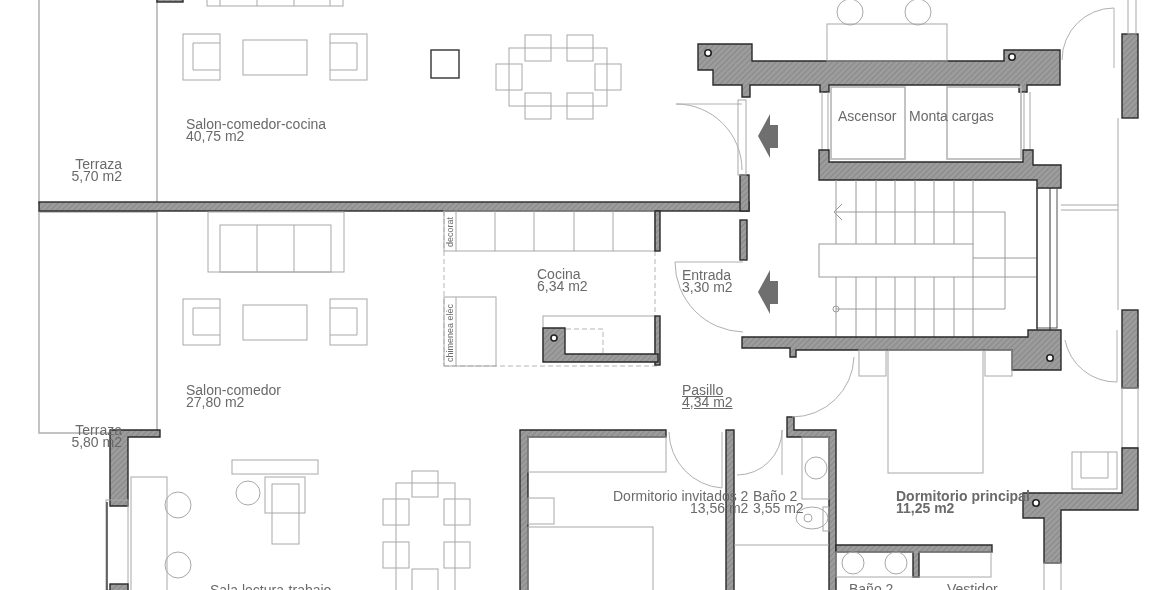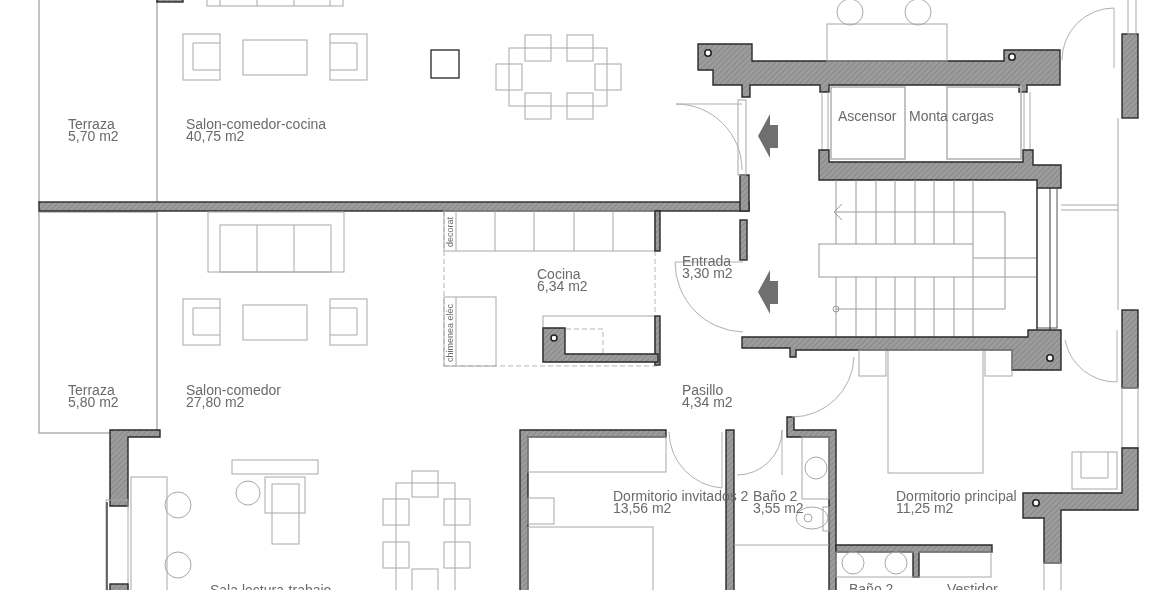--- a/index.html
+++ b/index.html
@@ -9,21 +9,21 @@
   .thin { fill: none; stroke: #a8a8a8; stroke-width: 1; }
   .thin2 { fill: none; stroke: #b5b5b5; stroke-width: 1.6; }
   .dark { fill: none; stroke: #333; stroke-width: 1.4; }
   .door { fill: none; stroke: #b0b0b0; stroke-width: 1; }
   .dash { fill: none; stroke: #b5b5b5; stroke-width: 1; stroke-dasharray: 5 3; }
   .arrow { fill: #6f6f6f; }
   .hole { fill: #fff; stroke: #222; stroke-width: 1.6; }
   .lbl { position: absolute; font-size: 14px; line-height: 11.5px; color: #6a6a6a; white-space: nowrap; font-family: "Liberation Sans", sans-serif; }
   .lbl span { display: block; }
   .vlbl { position: absolute; font-size: 9px; color: #6a6a6a; white-space: nowrap; transform: rotate(-90deg); transform-origin: left top; font-family: "Liberation Sans", sans-serif; }
-  .center { text-align: left; }
+  .center { text-align: right; margin-top: 40px; }
 </style>
 </head>
 <body>
 
 <svg id="plan" viewBox="0 0 1165 590" xmlns="http://www.w3.org/2000/svg">
   <defs>
     <pattern id="hatch" patternUnits="userSpaceOnUse" width="4" height="4" patternTransform="rotate(45)">
       <rect width="4" height="4" fill="#9c9c9c"></rect>
       <line x1="0" y1="0" x2="0" y2="4" stroke="#7a7a7a" stroke-width="1.2"></line>
     </pattern>
@@ -280,45 +280,45 @@
 </div>
 <div class="lbl" style="left:909px;top:111px;">
   <span>Monta cargas</span>
 </div>
 <div class="vlbl" style="left:445px;top:247px;">decorat</div>
 <div class="vlbl" style="left:445px;top:362px;">chimenea elèc</div>
 <div class="lbl" style="left:537px;top:269px;">
   <span>Cocina</span>
   <span>6,34 m2</span>
 </div>
-<div class="lbl" style="left:682px;top:256px;">
+<div class="lbl" style="left:682px;top:270px;">
   <span>Entrada</span>
   <span>3,30 m2</span>
 </div>
 <div class="lbl center" style="left:68px;top:385px;width:54px;">
   <span>Terraza</span>
   <span>5,80 m2</span>
 </div>
 <div class="lbl" style="left:186px;top:385px;">
   <span>Salon-comedor</span>
   <span>27,80 m2</span>
 </div>
-<div class="lbl" style="left:682px;top:385px;">
+<div class="lbl" style="left:682px;top:385px;text-decoration:underline;">
   <span>Pasillo</span>
   <span>4,34 m2</span>
 </div>
-<div class="lbl" style="left:613px;top:491px;">
+<div class="lbl" style="left:613px;top:491px;text-align:right;">
   <span>Dormitorio invitados 2</span>
   <span>13,56 m2</span>
 </div>
 <div class="lbl" style="left:753px;top:491px;">
   <span>Baño 2</span>
   <span>3,55 m2</span>
 </div>
-<div class="lbl" style="left:896px;top:491px;">
+<div class="lbl" style="left:896px;top:491px;font-weight:bold;">
   <span>Dormitorio principal</span>
   <span>11,25 m2</span>
 </div>
 <div class="lbl" style="left:849px;top:584px;">
   <span>Baño 2</span>
 </div>
 <div class="lbl" style="left:947px;top:584px;">
   <span>Vestidor</span>
 </div>
 <div class="lbl" style="left:210px;top:585px;">

